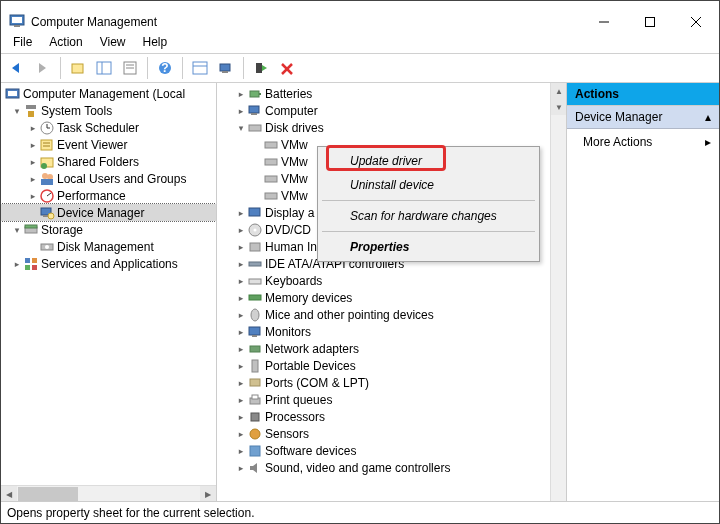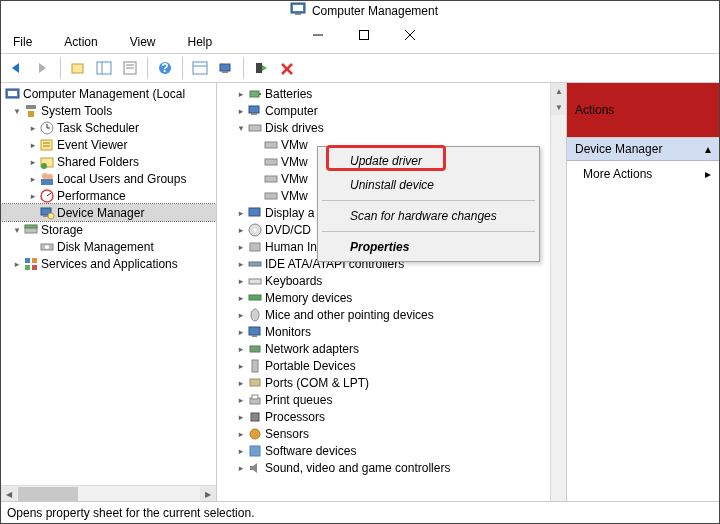--- a/index.html
+++ b/index.html
@@ -1,36 +1,36 @@
 <!DOCTYPE html>
 <html><head>
 <meta charset="utf-8">
 <style>
 * { box-sizing: border-box; font-family: 'Segoe UI', Tahoma, sans-serif; font-size: 12px; }
 body { margin: 0; background: #fff; width: 720px; height: 524px; border: 1px solid #444; overflow: hidden; position: relative; }
-.titlebar { height: 30px; display: flex; align-items: center; padding: 0 0 0 8px; flex-direction: column; }
+.titlebar { height: 30px; display: flex; align-items: center; padding: 12px 0 0 8px; }
 .titlebar .title { flex: 1; display: flex; align-items: center; gap: 6px; }
 .titlebar .winbtns { display: flex; }
 .titlebar .winbtn { width: 46px; height: 30px; display: flex; align-items: center; justify-content: center; }
-.menubar { height: 22px; display: flex; align-items: center; padding: 0 4px; gap: 16px; }
+.menubar { height: 22px; display: flex; align-items: center; padding: 0 4px; gap: 1px; }
 .menubar span { padding: 2px 8px; }
 .toolbar { height: 30px; border-top: 1px solid #d0d0d0; border-bottom: 1px solid #d0d0d0; display: flex; align-items: center; padding: 0 4px; gap: 2px; }
 .toolbar .tbtn { width: 24px; height: 24px; display: flex; align-items: center; justify-content: center; border: 1px solid transparent; }
 .toolbar .sep { width: 1px; height: 22px; background: #ccc; margin: 0 3px; }
 .body { display: flex; height: calc(100% - 30px - 22px - 30px - 22px); }
 .left { width: 216px; border-right: 1px solid #ccc; overflow: hidden; position: relative; }
 .center { flex: 1; border-right: 1px solid #ccc; overflow: hidden; position: relative; }
 .right { width: 152px; overflow: hidden; }
 .tree { padding: 2px 0; white-space: nowrap; }
 .tree-node { display: flex; align-items: center; height: 17px; padding: 0 4px; }
 .tree-node .spacer { display: inline-block; }
 .tree-node .twisty { width: 12px; text-align: center; color: #666; font-size: 9px; }
 .tree-node .icon { width: 16px; height: 16px; display: inline-flex; align-items: center; justify-content: center; margin-right: 2px; }
 .tree-node.selected { background: #d8d8d8; outline: 1px dotted #666; }
-.right .header { background: #b91c1c; border-bottom: 1px solid #ccc; padding: 20px 8px; font-weight: normal; }
+.right .header { background: #0ea5e9; border-bottom: 1px solid #ccc; padding: 4px 8px; font-weight: bold; }
 .right .section { background: #d0dcf0; border-bottom: 1px solid #b0b8c8; padding: 4px 8px; display: flex; justify-content: space-between; align-items: center; }
 .right .item { padding: 6px 8px 6px 16px; display: flex; justify-content: space-between; align-items: center; }
 .context-menu { position: absolute; background: #f0f0f0; border: 1px solid #a0a0a0; box-shadow: 2px 2px 4px rgba(0,0,0,0.2); padding: 2px; min-width: 210px; z-index: 100; }
 .context-menu .item { padding: 5px 40px 5px 30px; font-style: italic; }
 .context-menu .sep { height: 1px; background: #c0c0c0; margin: 3px 2px; }
 .context-menu .highlight-box { position: absolute; border: 3px solid #e03030; border-radius: 4px; pointer-events: none; }
 .statusbar { height: 22px; border-top: 1px solid #ccc; padding: 2px 6px; display: flex; align-items: center; font-size: 11px; }
 .hscroll { position: absolute; left: 0; right: 0; bottom: 0; height: 16px; background: #f0f0f0; border-top: 1px solid #dcdcdc; display: flex; }
 .hscroll .btn { width: 16px; height: 16px; background: #e8e8e8; display: flex; align-items: center; justify-content: center; font-size: 8px; color: #666; }
 .hscroll .thumb { width: 60px; height: 14px; margin: 1px; background: #c8c8c8; }

